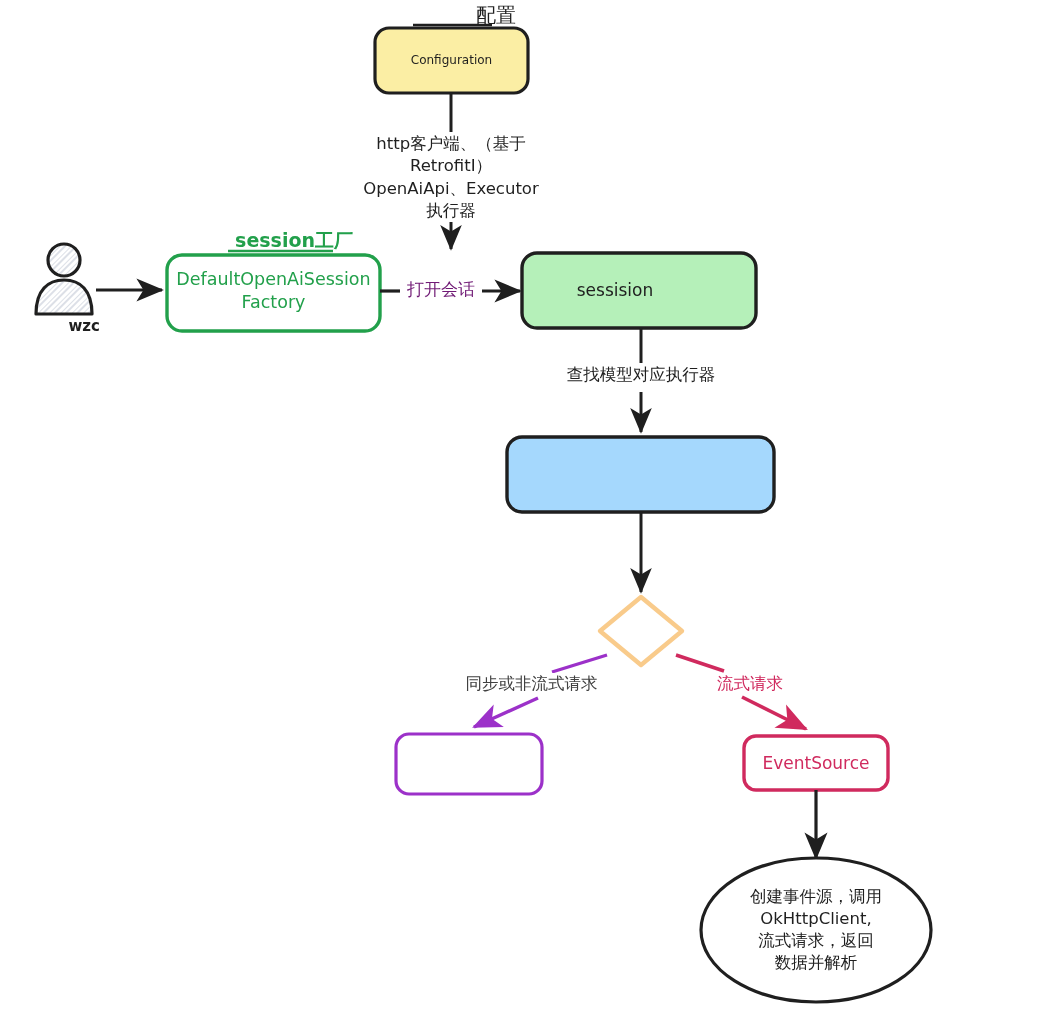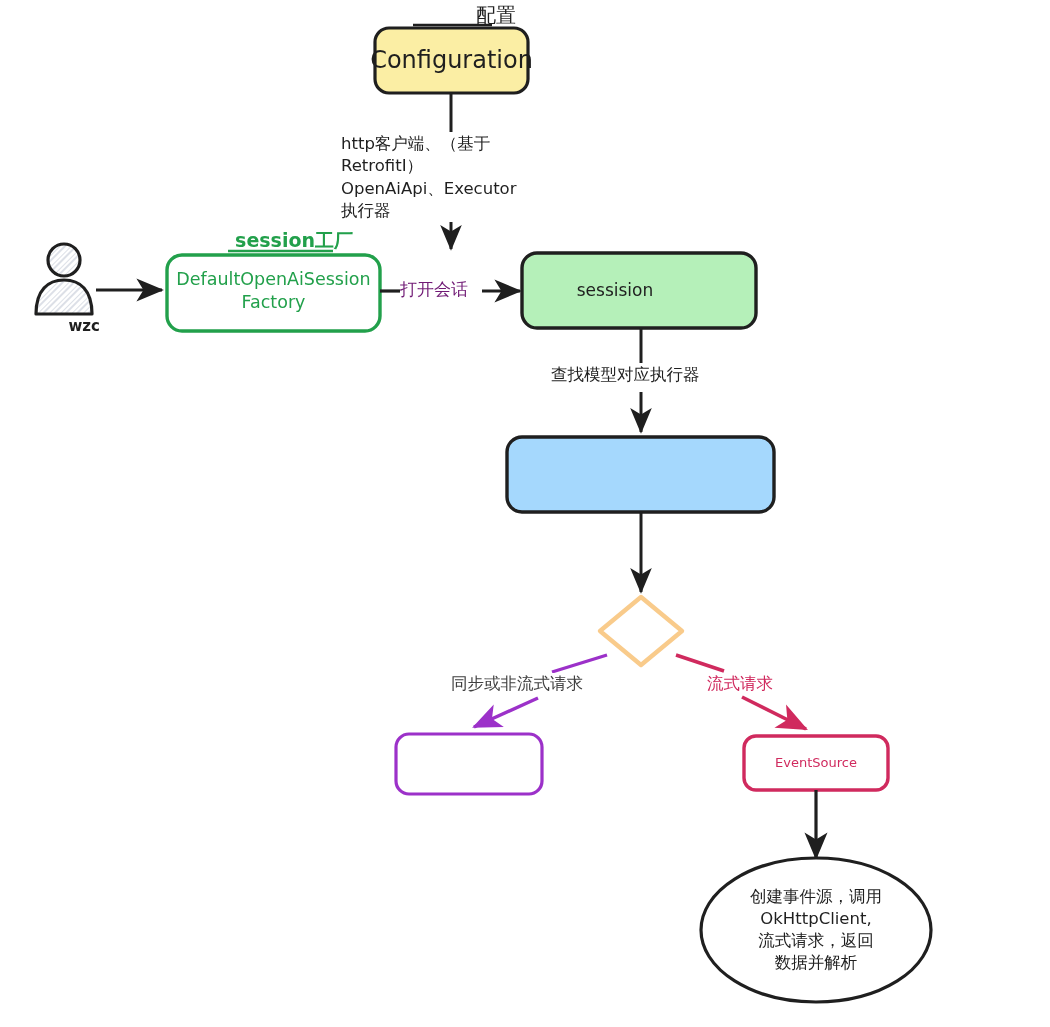--- a/index.html
+++ b/index.html
@@ -32,20 +32,21 @@
     align-items: center;
     justify-content: center;
     text-align: center;
     font-family: "DejaVu Sans", sans-serif;
     line-height: 1.32;
     white-space: pre-line;
     pointer-events: none;
   }
   .edge-label {
     position: absolute;
+    text-align: center;
     font-family: "DejaVu Sans", sans-serif;
     line-height: 1.35;
     white-space: pre-line;
     background: #ffffff;
   }
   .title-label {
     position: absolute;
     text-align: right;
     font-family: "DejaVu Sans", sans-serif;
   }
@@ -133,21 +134,21 @@
       <path d="M816,790 L816,858" fill="none" stroke="#1f1f1f" stroke-width="3.2" marker-end="url(#arrow-black)"></path>
     </g>
 
     <ellipse cx="816" cy="930" rx="115" ry="72" fill="#ffffff" stroke="#1f1f1f" stroke-width="3.2"></ellipse>
   </svg>
 
   <div class="title-label" style="left:390px; top:2px; width:126px; font-size:20px; color:#1f1f1f;">
     <span>配置</span>
   </div>
 
-  <div class="node-label" style="left:375px; top:28px; width:153px; height:65px; font-size:24px; color:#1f1f1f;">Configuration</div>
+  <div class="node-label" style="left:375px; top:28px; width:153px; height:65px; font-size:12px; color:#1f1f1f;">Configuration</div>
 
   <div class="edge-label" style="left:341px; top:133px; width:220px; font-size:16.5px; color:#1f1f1f;">http客户端、（基于
 RetrofitI）
 OpenAiApi、Executor
 执行器</div>
 
   <div class="title-label" style="left:208px; top:228px; width:145px; font-size:19px; color:#22a04b;font-weight:bold;">
     <span>session工厂</span>
   </div>
 
@@ -162,21 +163,21 @@
 
   <div class="node-label" style="left:507px; top:437px; width:267px; height:75px; font-size:18px; color:#1f1f1f;"></div>
 
   <div class="node-label" style="left:600px; top:597px; width:82px; height:68px; font-size:15px; color:#1f1f1f;"></div>
 
   <div class="edge-label" style="left:451px; top:673px; width:161px; font-size:16.5px; color:#404040;">同步或非流式请求</div>
 
   <div class="edge-label" style="left:707px; top:673px; width:86px; font-size:16.5px; color:#d02a5e;">流式请求</div>
 
 
-  <div class="node-label" style="left:744px; top:736px; width:144px; height:54px; font-size:13px; color:#d02a5e;">EventSource</div>
+  <div class="node-label" style="left:744px; top:736px; width:144px; height:54px; font-size:17px; color:#d02a5e;">EventSource</div>
 
   <div class="node-label" style="left:701px; top:858px; width:230px; height:144px; font-size:16.5px; color:#1f1f1f;">创建事件源，调用
 OkHttpClient,
 流式请求，返回
 数据并解析</div>
 
   <div class="title-label" style="left:28px; top:317px; width:72px; font-size:15px; color:#1f1f1f; font-weight:600;">wzc</div>
 
 </div>
 

